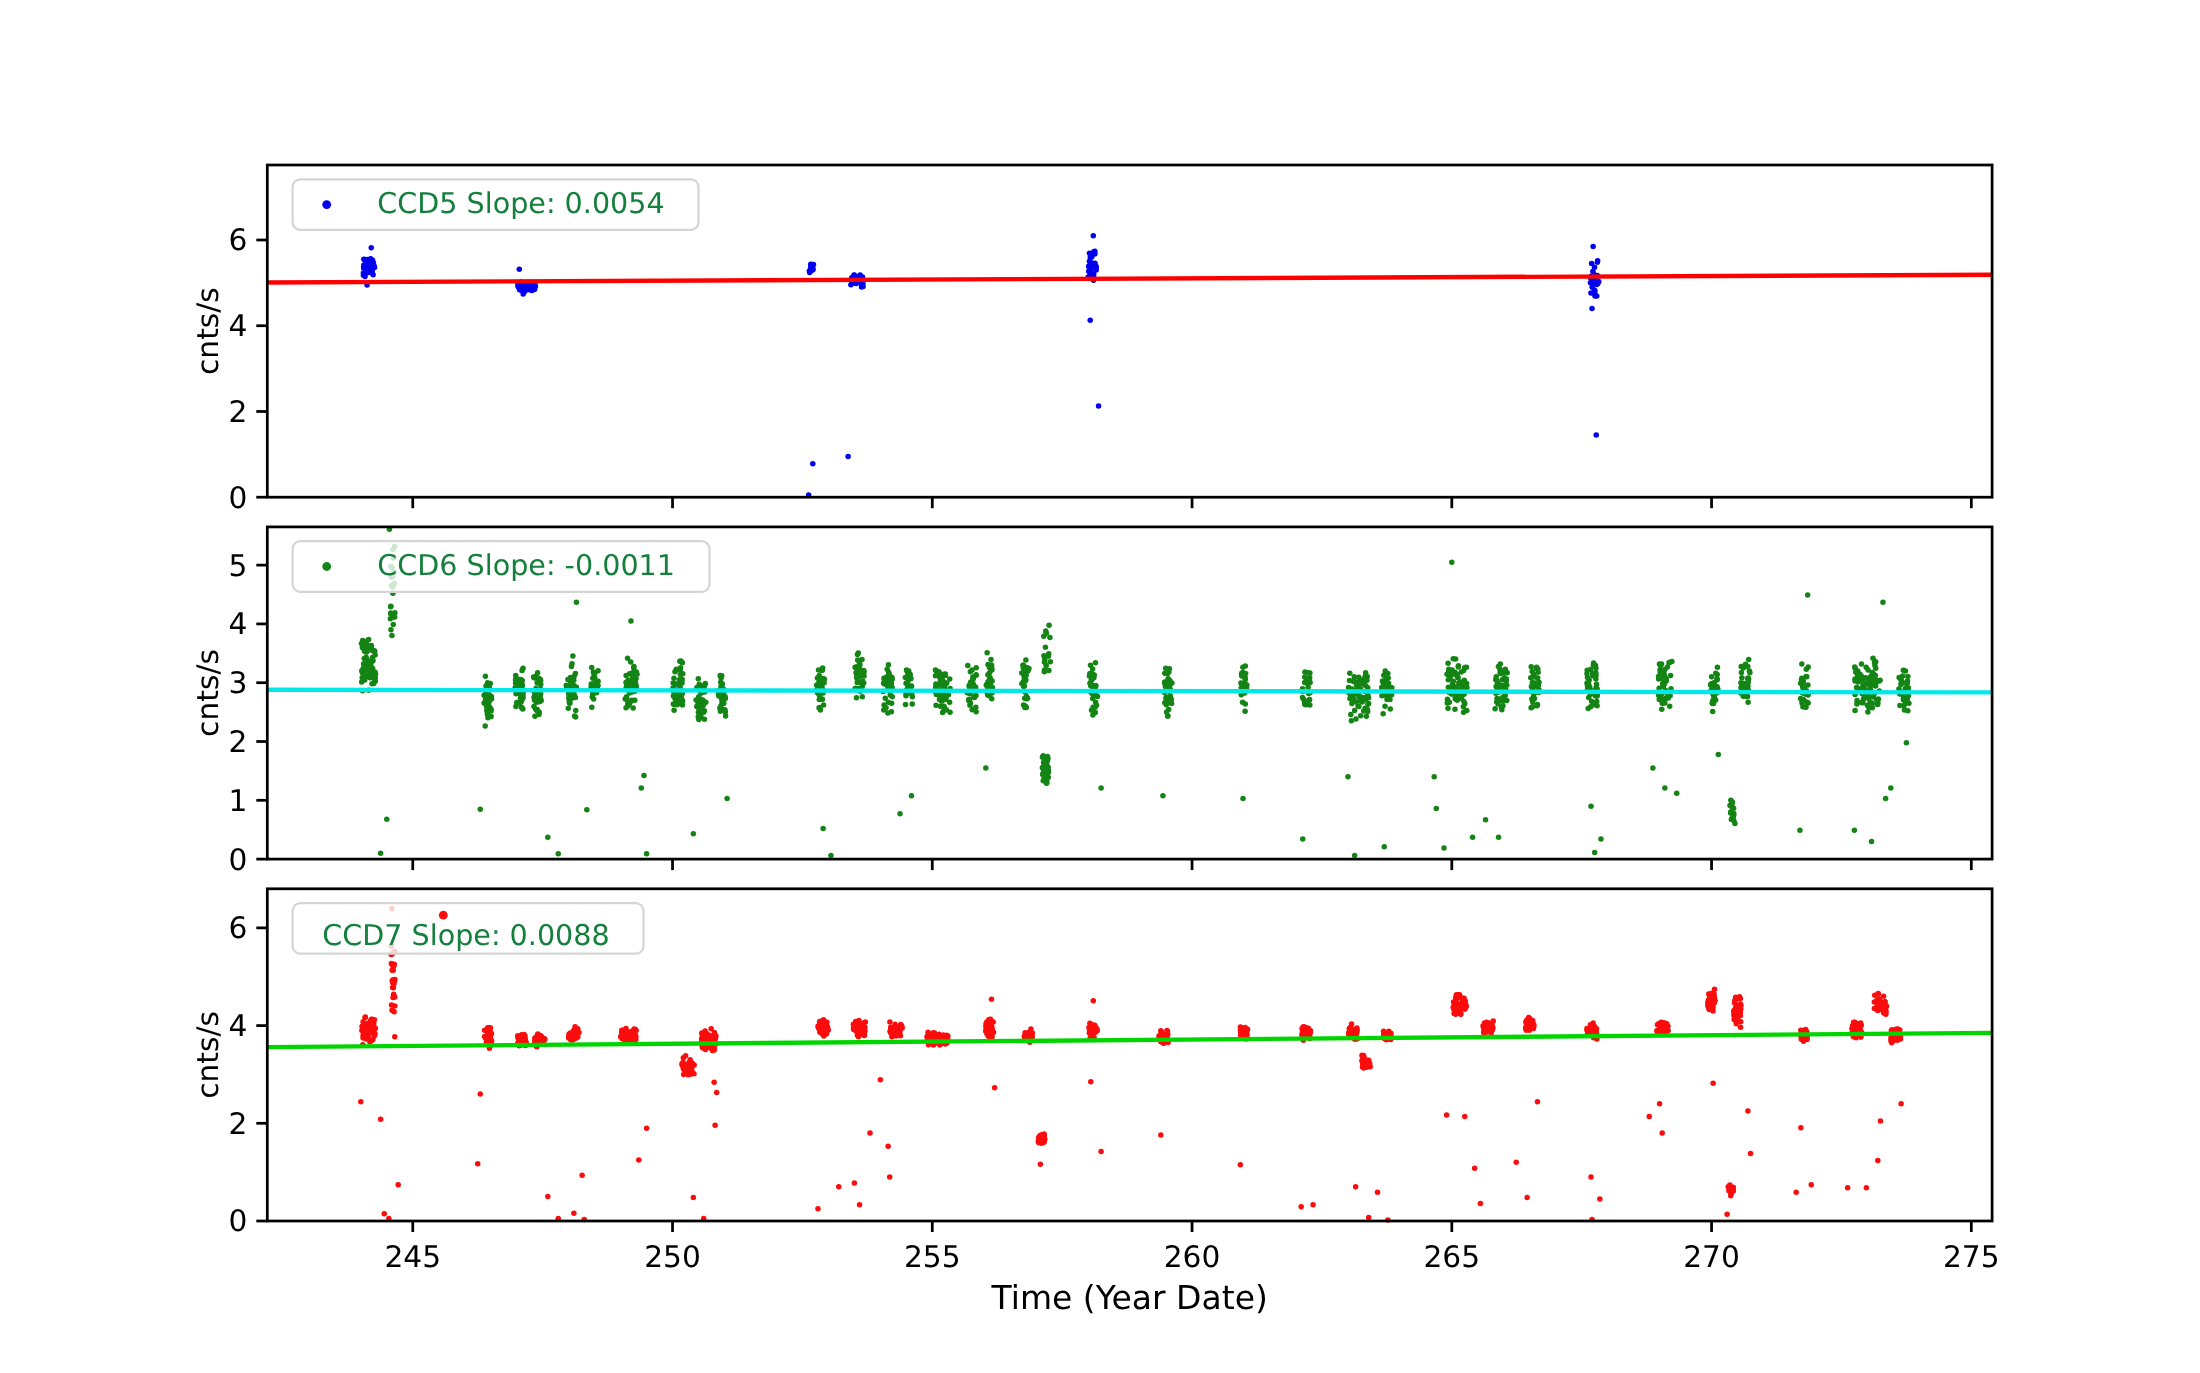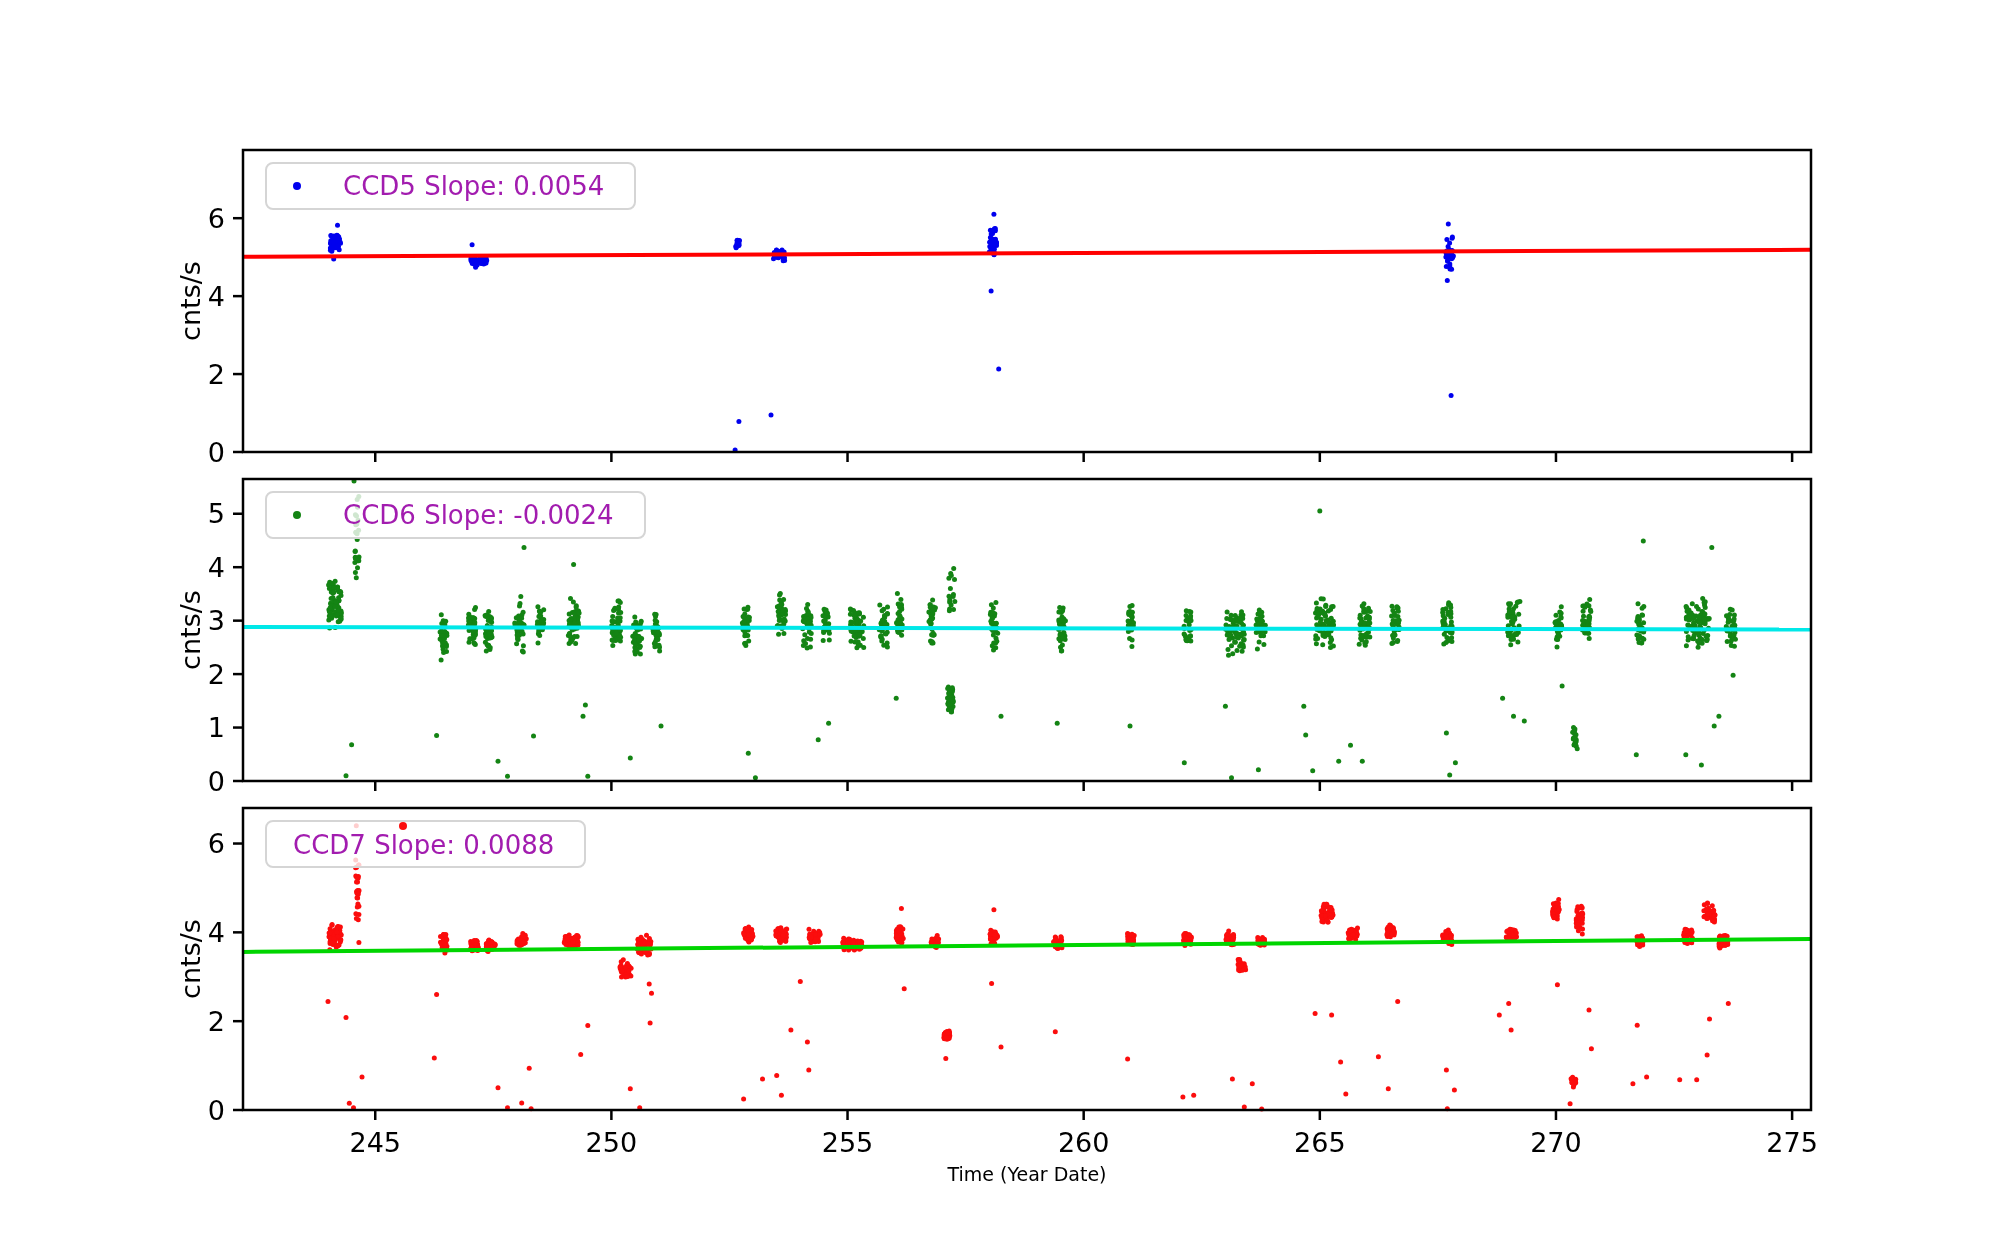--- a/index.html
+++ b/index.html
@@ -1,27 +1,27 @@
 <!DOCTYPE html>
 <html><head>
 <meta charset="utf-8">
 <style>
   html,body{margin:0;padding:0;background:#ffffff;}
   .figure{position:relative;width:2000px;height:1248px;background:#ffffff;overflow:hidden;
           font-family:"DejaVu Sans", sans-serif;}
   #plot{position:absolute;left:0;top:0;}
   .legend{position:absolute;left:265px;height:44px;display:inline-flex;align-items:center;
           background:rgba(255,255,255,0.8);border:2px solid #d5d5d5;border-radius:8px;
-          padding:0 30px 0 26px;font-size:26px;color:#a21caf;white-space:nowrap;}
+          padding:0 30px 0 26px;font-size:26px;color:#15803d;white-space:nowrap;justify-content:flex-end;}
   .legend .dot{width:8px;height:8px;border-radius:50%;margin-right:42px;flex:0 0 auto;}
   .legend-1{top:162px;}
   .legend-2{top:491px;}
   .legend-3{top:820px;flex-direction:column;}
   .xlabel{position:absolute;left:1027px;top:1163px;transform:translateX(-50%);
-          font-size:19px;color:#000;}
+          font-size:30px;color:#000;}
   .ylabel{position:absolute;left:190px;transform:translate(-50%,-50%) rotate(-90deg);
           font-size:27px;color:#000;white-space:nowrap;}
   .ylabel-1{top:301px;}
   .ylabel-2{top:630px;}
   .ylabel-3{top:959px;}
 </style>
 </head>
 <body>
 
 <div class="figure">
@@ -3364,21 +3364,21 @@
         <text x="1792.1084337349407" y="1152" text-anchor="middle" font-size="27" font-family="&quot;DejaVu Sans&quot;, sans-serif" fill="#000000">275</text>
       </g>
     </svg>
 
   <div class="legend legend-1">
     <span class="dot" id="dot-0" style="background: rgb(0, 0, 238);"></span>
     <span>CCD5 Slope: 0.0054</span>
   </div>
   <div class="legend legend-2">
     <span class="dot" id="dot-1" style="background: rgb(20, 132, 20);"></span>
-    <span>CCD6 Slope: -0.0024</span>
+    <span>CCD6 Slope: -0.0011</span>
   </div>
   <div class="legend legend-3">
     <span class="dot" id="dot-2" style="background: rgb(251, 13, 13);"></span>
     <span>CCD7 Slope: 0.0088</span>
   </div>
 
   <div class="ylabel ylabel-1">cnts/s</div>
   <div class="ylabel ylabel-2">cnts/s</div>
   <div class="ylabel ylabel-3">cnts/s</div>
 

